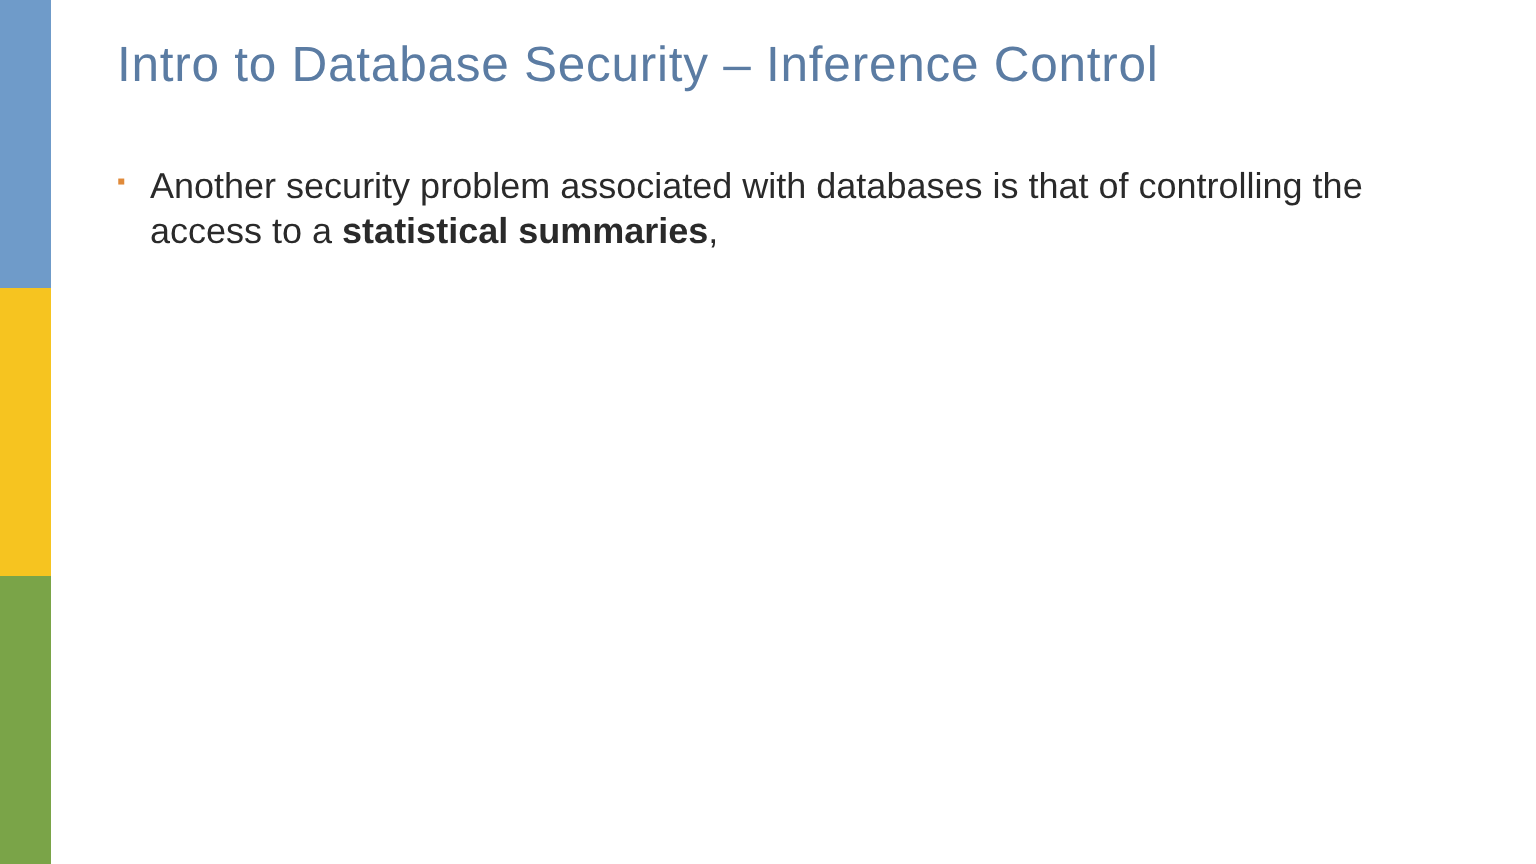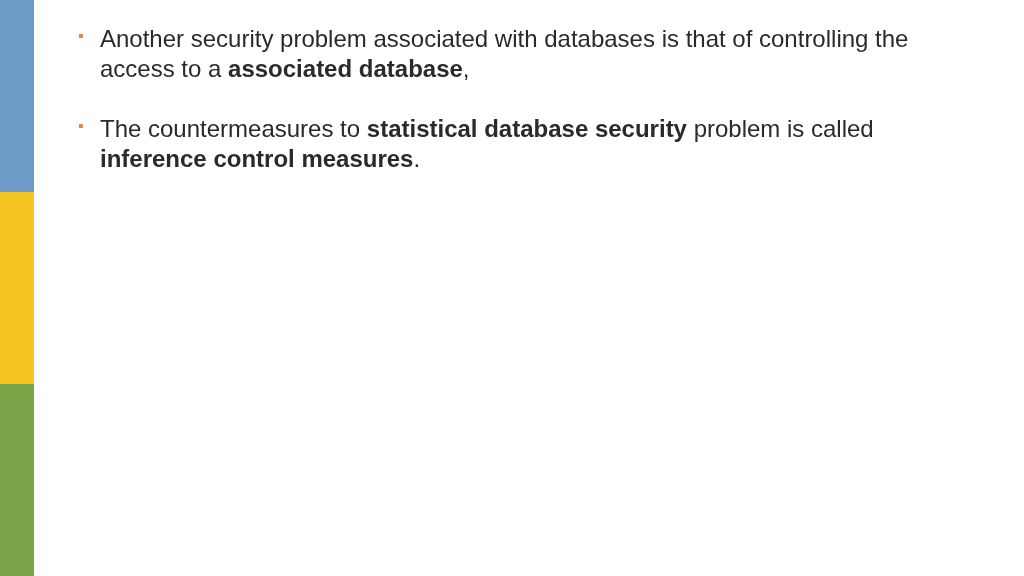--- a/index.html
+++ b/index.html
@@ -69,21 +69,19 @@
 </head>
 <body>
 
 <div class="sidebar">
   <div class="sidebar-block block-blue"></div>
   <div class="sidebar-block block-yellow"></div>
   <div class="sidebar-block block-green"></div>
 </div>
 
 <div class="content">
+  <h1 class="title">Intro to Database Security – Inference Control</h1>
   <ul class="bullets">
     <li class="bullet-item">
-      <span>Another security problem associated with databases is that of controlling the access to a </span><span class="bold">associated database</span><span>,</span>
-    </li>
-    <li class="bullet-item">
-      <span>The countermeasures to </span><span class="bold">statistical database security</span><span> problem is called </span><span class="bold">inference control measures</span><span>.</span>
+      <span>Another security problem associated with databases is that of controlling the access to a </span><span class="bold">statistical summaries</span><span>,</span>
     </li>
   </ul>
 </div>
 
 </body></html>

